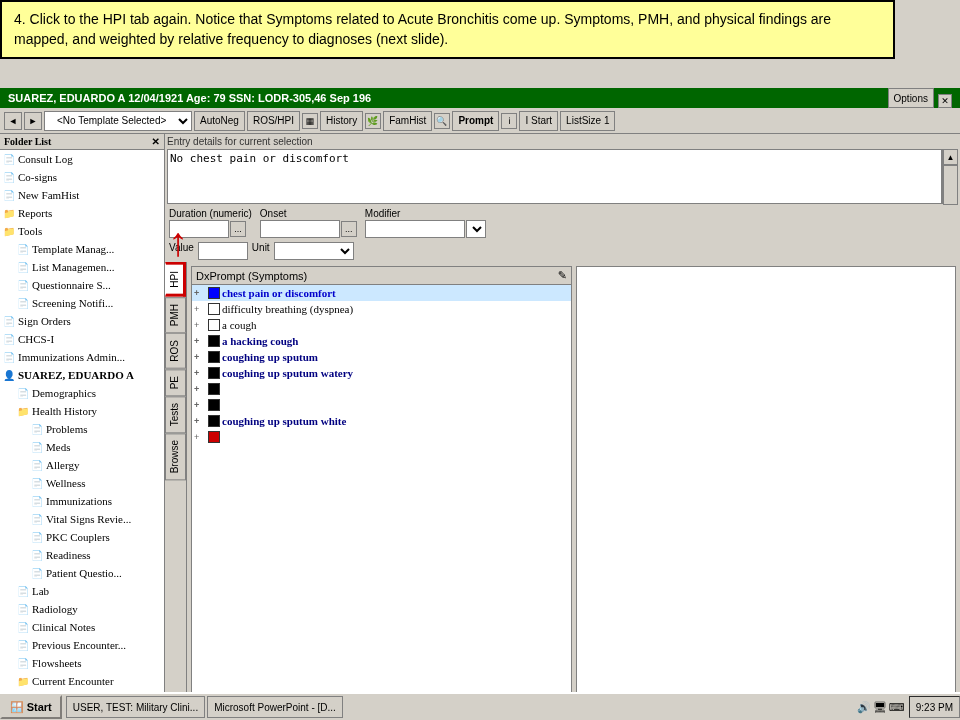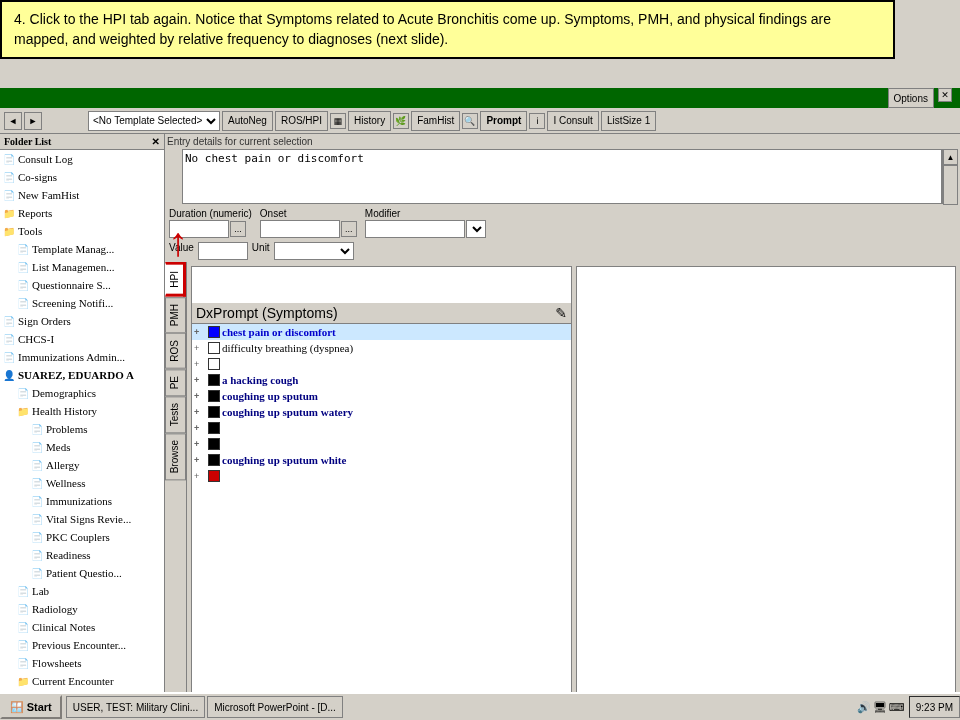--- a/index.html
+++ b/index.html
@@ -48,22 +48,21 @@
       display: flex;
       align-items: center;
       white-space: nowrap;
     }
 
     .toolbar-select {
       height: 20px;
       font-size: 10px;
       border: 1px solid #808080;
       background: white;
-      padding: 0 0;
-      margin-left: 44px;
+      padding: 0 8px;
     }
 
     .toolbar-nav-btn {
       background: #d4d0c8;
       border: 1px solid #808080;
       width: 18px; height: 18px;
       display: flex; align-items: center; justify-content: center;
       font-size: 9px;
       cursor: pointer;
     }
@@ -193,28 +192,27 @@
       flex: 1;
       background: white;
       border: 1px solid #808080;
       overflow-y: auto;
       margin: 2px;
     }
 
     .dx-header {
       background: #d4d0c8;
       padding: 2px 4px;
-      font-size: 14px;
+      font-size: 11px;
       display: flex;
       align-items: center;
       justify-content: space-between;
       border-bottom: 1px solid #808080;
       position: sticky;
       top: 0;
-      margin-top: 36px;
     }
 
     .dx-row {
       display: flex;
       align-items: center;
       padding: 1px 2px;
       font-size: 11px;
       cursor: pointer;
       min-height: 16px;
     }
@@ -391,21 +389,20 @@
       font-weight: bold;
     }
 
     .entry-details-area {
       padding: 2px;
     }
 
     .entry-text-row {
       display: flex;
       align-items: flex-end;
-      margin-left: 15px;
     }
 
     .dom-fields {
       display: flex;
       align-items: center;
       gap: 8px;
       padding: 2px 4px;
     }
 
     .dom-field-group {
@@ -424,42 +421,43 @@
 <body>
 
 <div class="annotation-box">
   <span>4.</span>
   <span>Click to the HPI tab again. Notice that Symptoms related to Acute Bronchitis come up.  Symptoms, PMH, and physical findings are mapped, and weighted by relative frequency to diagnoses (next slide).</span>
 </div>
 
 <div class="main-window">
 
   <div class="patient-bar">
-    <div style="margin-left:auto; display:flex; align-items:flex-start; gap:4px;">
+    <span>SUAREZ, EDUARDO A  12/04/1921  Age: 79  SSN: LODR-305,46 Sep 196</span>
+    <div style="margin-left:auto; display:flex; align-items:flex-end; gap:4px;">
       <button class="toolbar-btn">Options</button>
       <button class="win-btn">✕</button>
     </div>
   </div>
 
   <div class="toolbar">
     <button class="toolbar-nav-btn">◄</button>
     <button class="toolbar-nav-btn">►</button>
     <select class="toolbar-select">
       <option>&lt;No Template Selected&gt;</option>
     </select>
     <button class="toolbar-btn">AutoNeg</button>
     <button class="toolbar-btn">ROS/HPI</button>
     <span style="width:16px;height:16px;background:#d4d0c8;border:1px solid #808080;display:inline-flex;align-items:center;justify-content:center;font-size:9px;">▦</span>
     <button class="toolbar-btn">History</button>
     <span style="width:16px;height:16px;background:#d4d0c8;border:1px solid #808080;display:inline-flex;align-items:center;justify-content:center;font-size:9px;">🌿</span>
     <button class="toolbar-btn">FamHist</button>
     <span style="width:16px;height:16px;background:#d4d0c8;border:1px solid #808080;display:inline-flex;align-items:center;justify-content:center;font-size:9px;">🔍</span>
     <button class="toolbar-btn" style="font-weight:bold;">Prompt</button>
     <span style="width:16px;height:16px;background:#d4d0c8;border:1px solid #808080;display:inline-flex;align-items:center;justify-content:center;font-size:9px;">ℹ</span>
-    <button class="toolbar-btn">I Consult</button>
+    <button class="toolbar-btn">I Start</button>
     <button class="toolbar-btn">ListSize 1</button>
   </div>
 
   <div class="content-area">
 
     <div class="folder-panel">
       <div class="folder-header">
         <span>Folder List</span>
         <span class="folder-close">✕</span>
       </div>
@@ -757,20 +755,21 @@
                   <span class="dx-text">chest pain or discomfort</span>
                 </div>
                 <div class="dx-row">
                   <span class="dx-plus">+</span>
                   <span class="dx-color-box" style="background: rgb(255, 255, 255);"></span>
                   <span class="dx-text">difficulty breathing (dyspnea)</span>
                 </div>
                 <div class="dx-row">
                   <span class="dx-plus">+</span>
                   <span class="dx-color-box" style="background: rgb(255, 255, 255);"></span>
+                  <span class="dx-text">a cough</span>
                 </div>
                 <div class="dx-row bold-dark">
                   <span class="dx-plus">+</span>
                   <span class="dx-color-box" style="background: rgb(0, 0, 0);"></span>
                   <span class="dx-text">a hacking cough</span>
                 </div>
                 <div class="dx-row bold-dark">
                   <span class="dx-plus">+</span>
                   <span class="dx-color-box" style="background: rgb(0, 0, 0);"></span>
                   <span class="dx-text">coughing up sputum</span>

